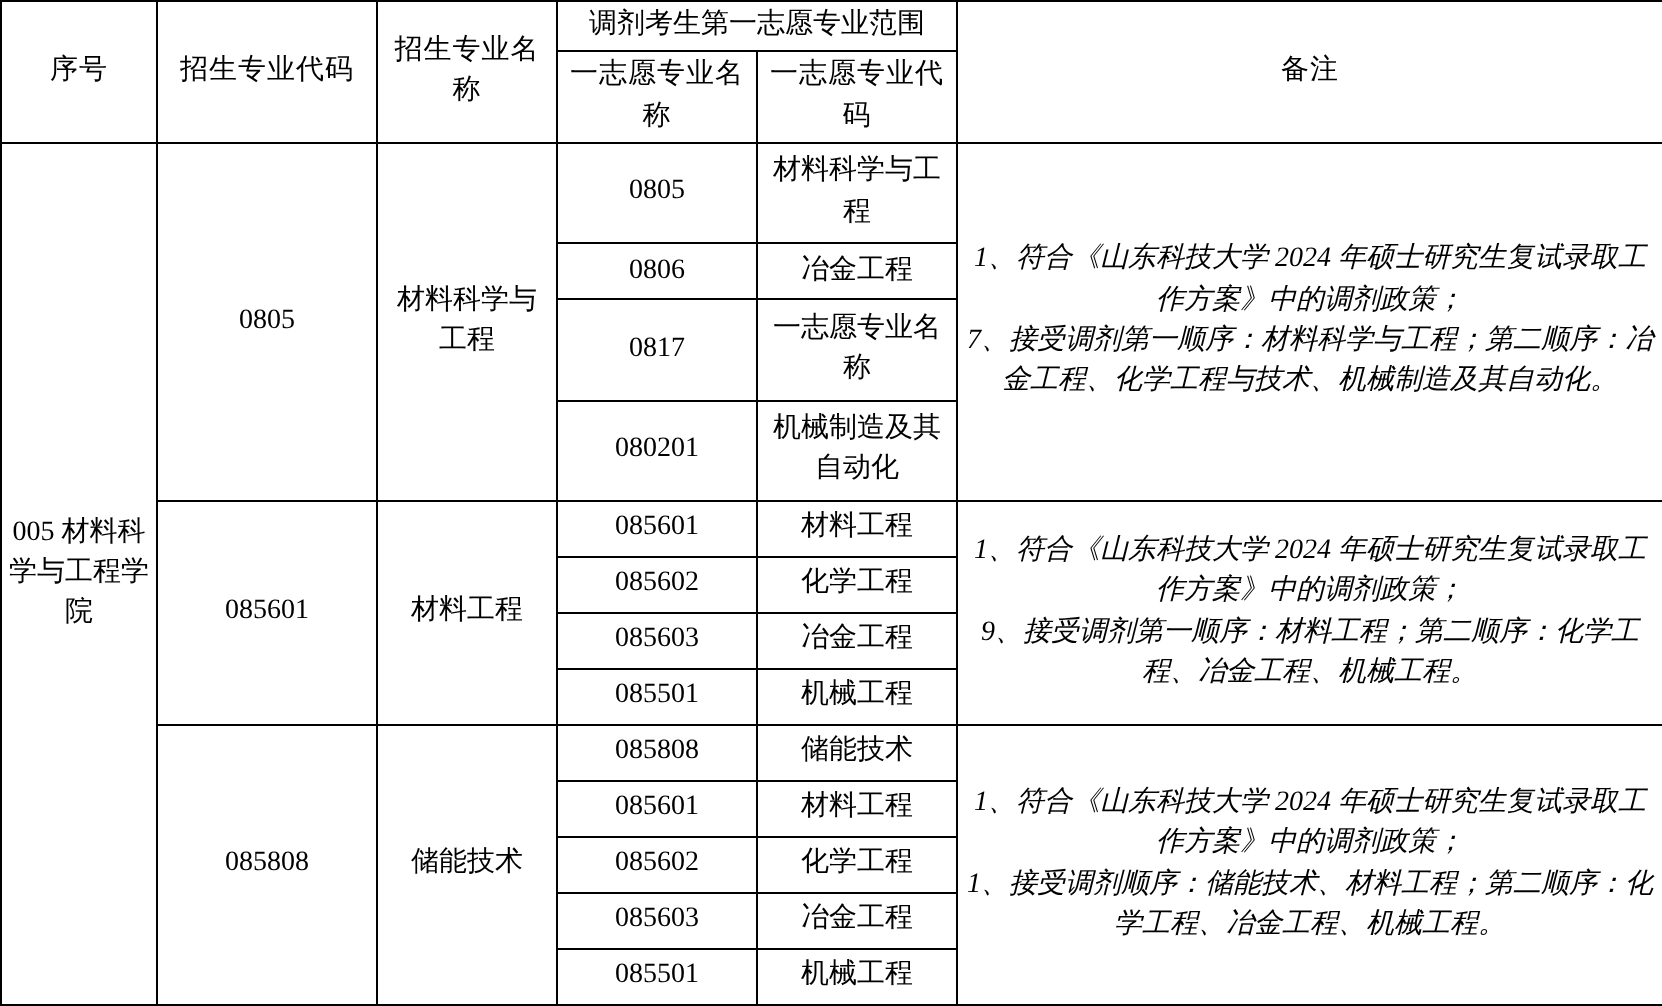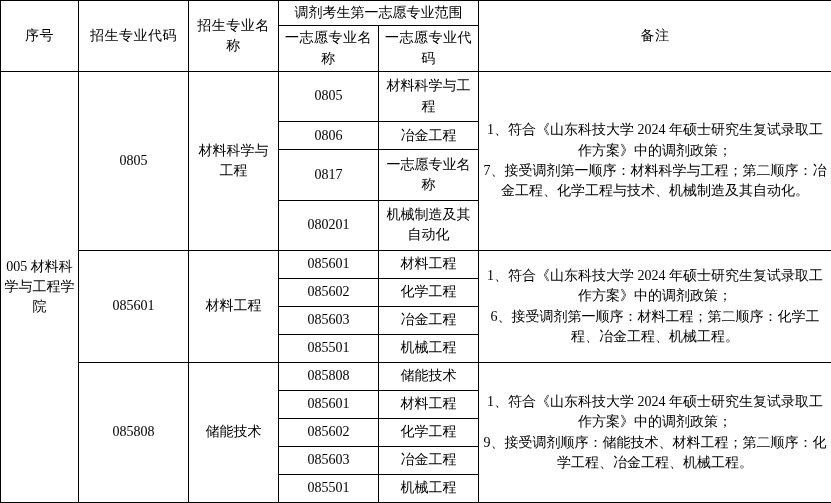--- a/index.html
+++ b/index.html
@@ -49,20 +49,21 @@
   .col-fcode { width: 100px; }
   .col-fname { width: 100px; }
   .col-remark { width: 353px; }
 
   .remark {
     text-align: left;
     vertical-align: middle;
     padding: 6px 10px 6px 10px;
     font-size: 13.5px;
     line-height: 1.75;
+    font-style: italic;
   }
   .remark p {
     margin: 0;
     text-indent: 0;
   }
   .cell-seq {
     font-size: 14px;
     line-height: 1.8;
   }
 </style>
@@ -118,21 +119,21 @@
         <td>机械制造及其自动化</td>
       </tr>
 
       <tr>
         <td rowspan="4">085601</td>
         <td rowspan="4">材料工程</td>
         <td>085601</td>
         <td>材料工程</td>
         <td class="remark" rowspan="4">
           <p>1、符合《山东科技大学 2024 年硕士研究生复试录取工作方案》中的调剂政策；</p>
-          <p>6、接受调剂第一顺序：材料工程；第二顺序：化学工程、冶金工程、机械工程。</p>
+          <p>9、接受调剂第一顺序：材料工程；第二顺序：化学工程、冶金工程、机械工程。</p>
         </td>
       </tr>
       <tr>
         <td>085602</td>
         <td>化学工程</td>
       </tr>
       <tr>
         <td>085603</td>
         <td>冶金工程</td>
       </tr>
@@ -141,21 +142,21 @@
         <td>机械工程</td>
       </tr>
 
       <tr>
         <td rowspan="5">085808</td>
         <td rowspan="5">储能技术</td>
         <td>085808</td>
         <td>储能技术</td>
         <td class="remark" rowspan="5">
           <p>1、符合《山东科技大学 2024 年硕士研究生复试录取工作方案》中的调剂政策；</p>
-          <p>9、接受调剂顺序：储能技术、材料工程；第二顺序：化学工程、冶金工程、机械工程。</p>
+          <p>1、接受调剂顺序：储能技术、材料工程；第二顺序：化学工程、冶金工程、机械工程。</p>
         </td>
       </tr>
       <tr>
         <td>085601</td>
         <td>材料工程</td>
       </tr>
       <tr>
         <td>085602</td>
         <td>化学工程</td>
       </tr>

